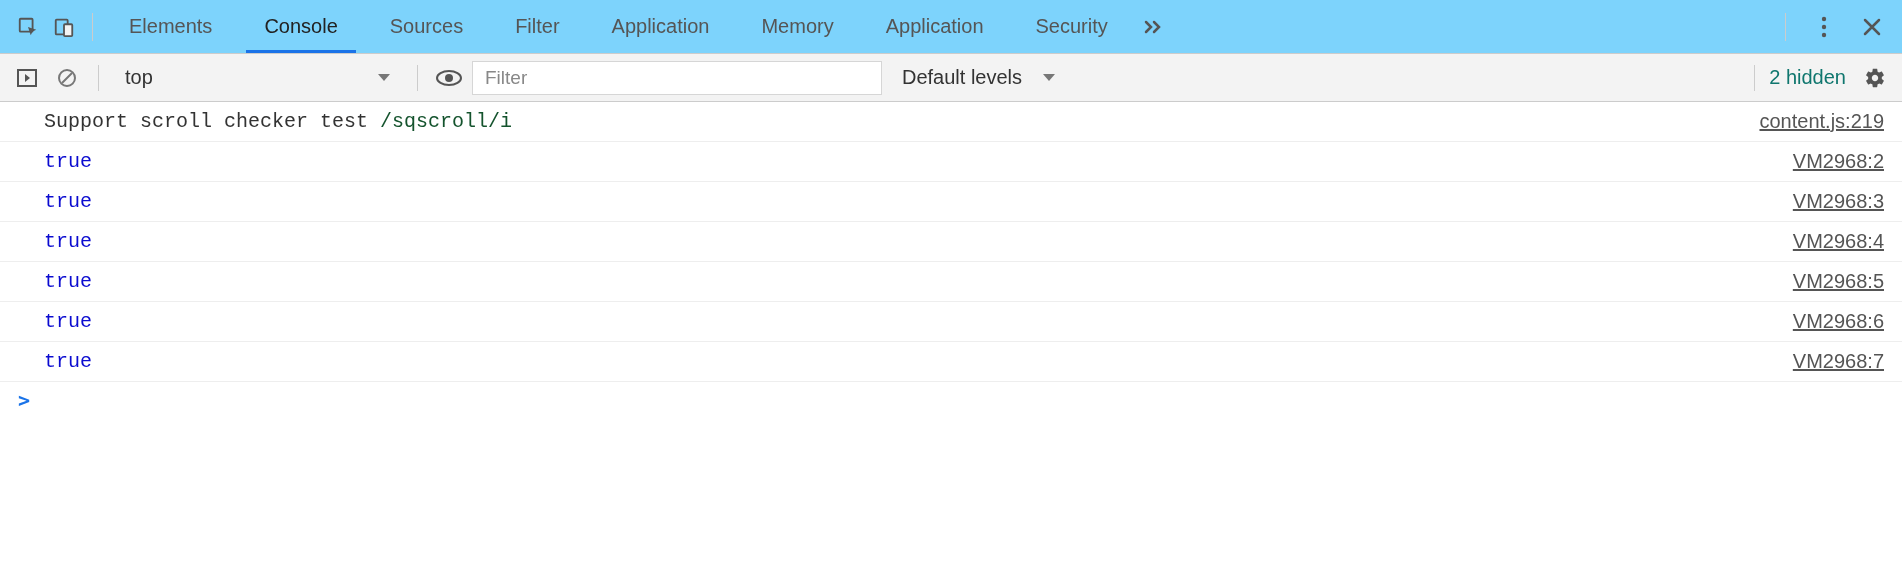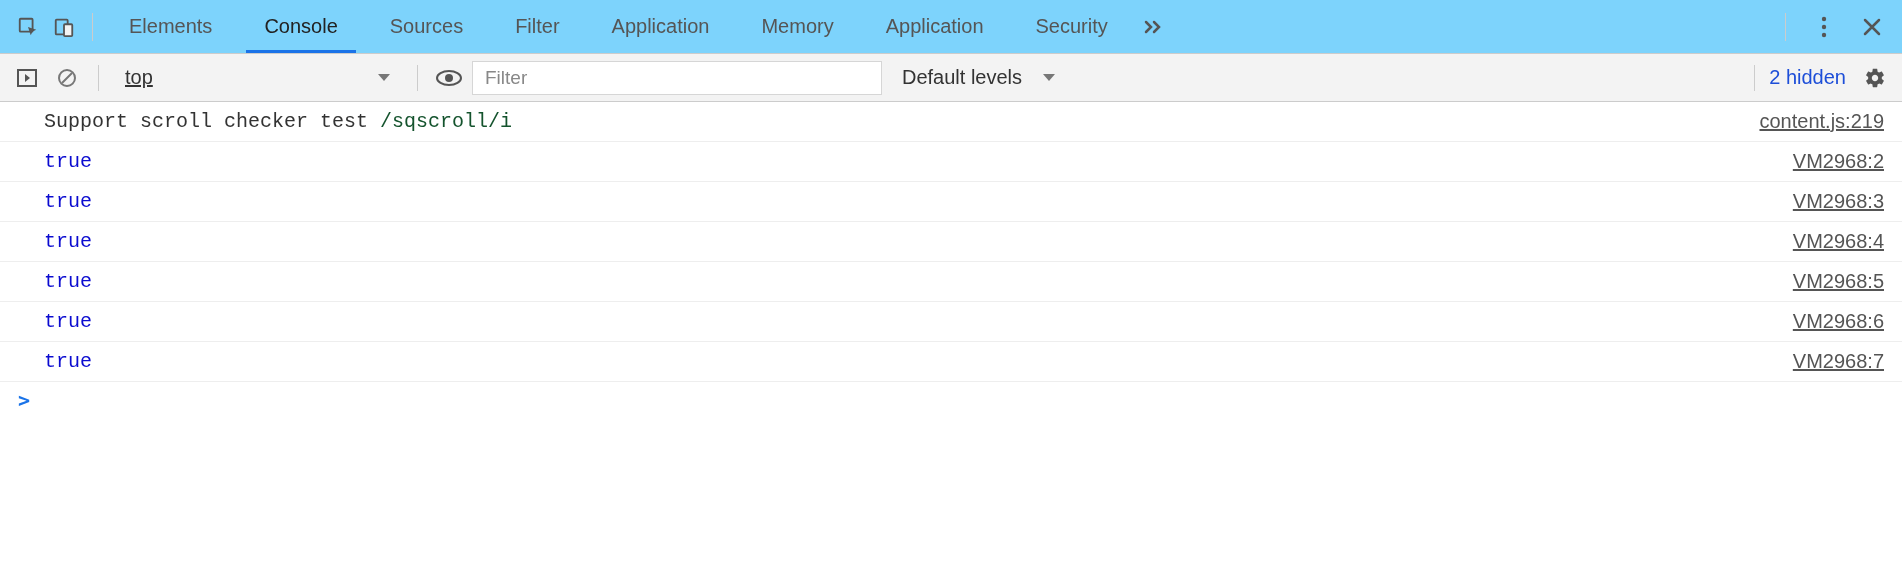--- a/index.html
+++ b/index.html
@@ -65,41 +65,40 @@
     display: flex; align-items: center; justify-content: center;
     color: #555; cursor: pointer;
   }
   .context-select {
     display: flex; align-items: center; gap: 8px;
     font-size: 20px; color: #333;
     padding: 0 12px;
     cursor: pointer;
     min-width: 290px;
     justify-content: space-between;
-    text-decoration: underline;
   }
   .context-select .caret { color: #777; font-size: 14px; }
   .filter-input {
     border: 1px solid #d6d6d6;
     background: #fff;
     height: 34px;
     width: 410px;
     padding: 0 12px;
     font-size: 19px;
     color: #333;
   }
   .filter-input::placeholder { color: #888; }
   .levels {
     display: flex; align-items: center; gap: 20px;
     font-size: 20px; color: #333;
     padding: 0 14px; cursor: pointer;
   }
   .levels .caret { color: #777; font-size: 14px; }
   .toolbar .spacer { flex: 1; }
-  .hidden-count { color: #1d4ed8; font-size: 20px; padding-right: 6px; }
+  .hidden-count { color: #0f766e; font-size: 20px; padding-right: 6px; }
   
   .console-rows { font-family: Consolas, "Courier New", monospace; font-size: 20px; }
   .row {
     display: flex;
     align-items: center;
     justify-content: space-between;
     border-bottom: 1px solid #eee;
     padding: 6px 18px 6px 44px;
     min-height: 40px;
   }

